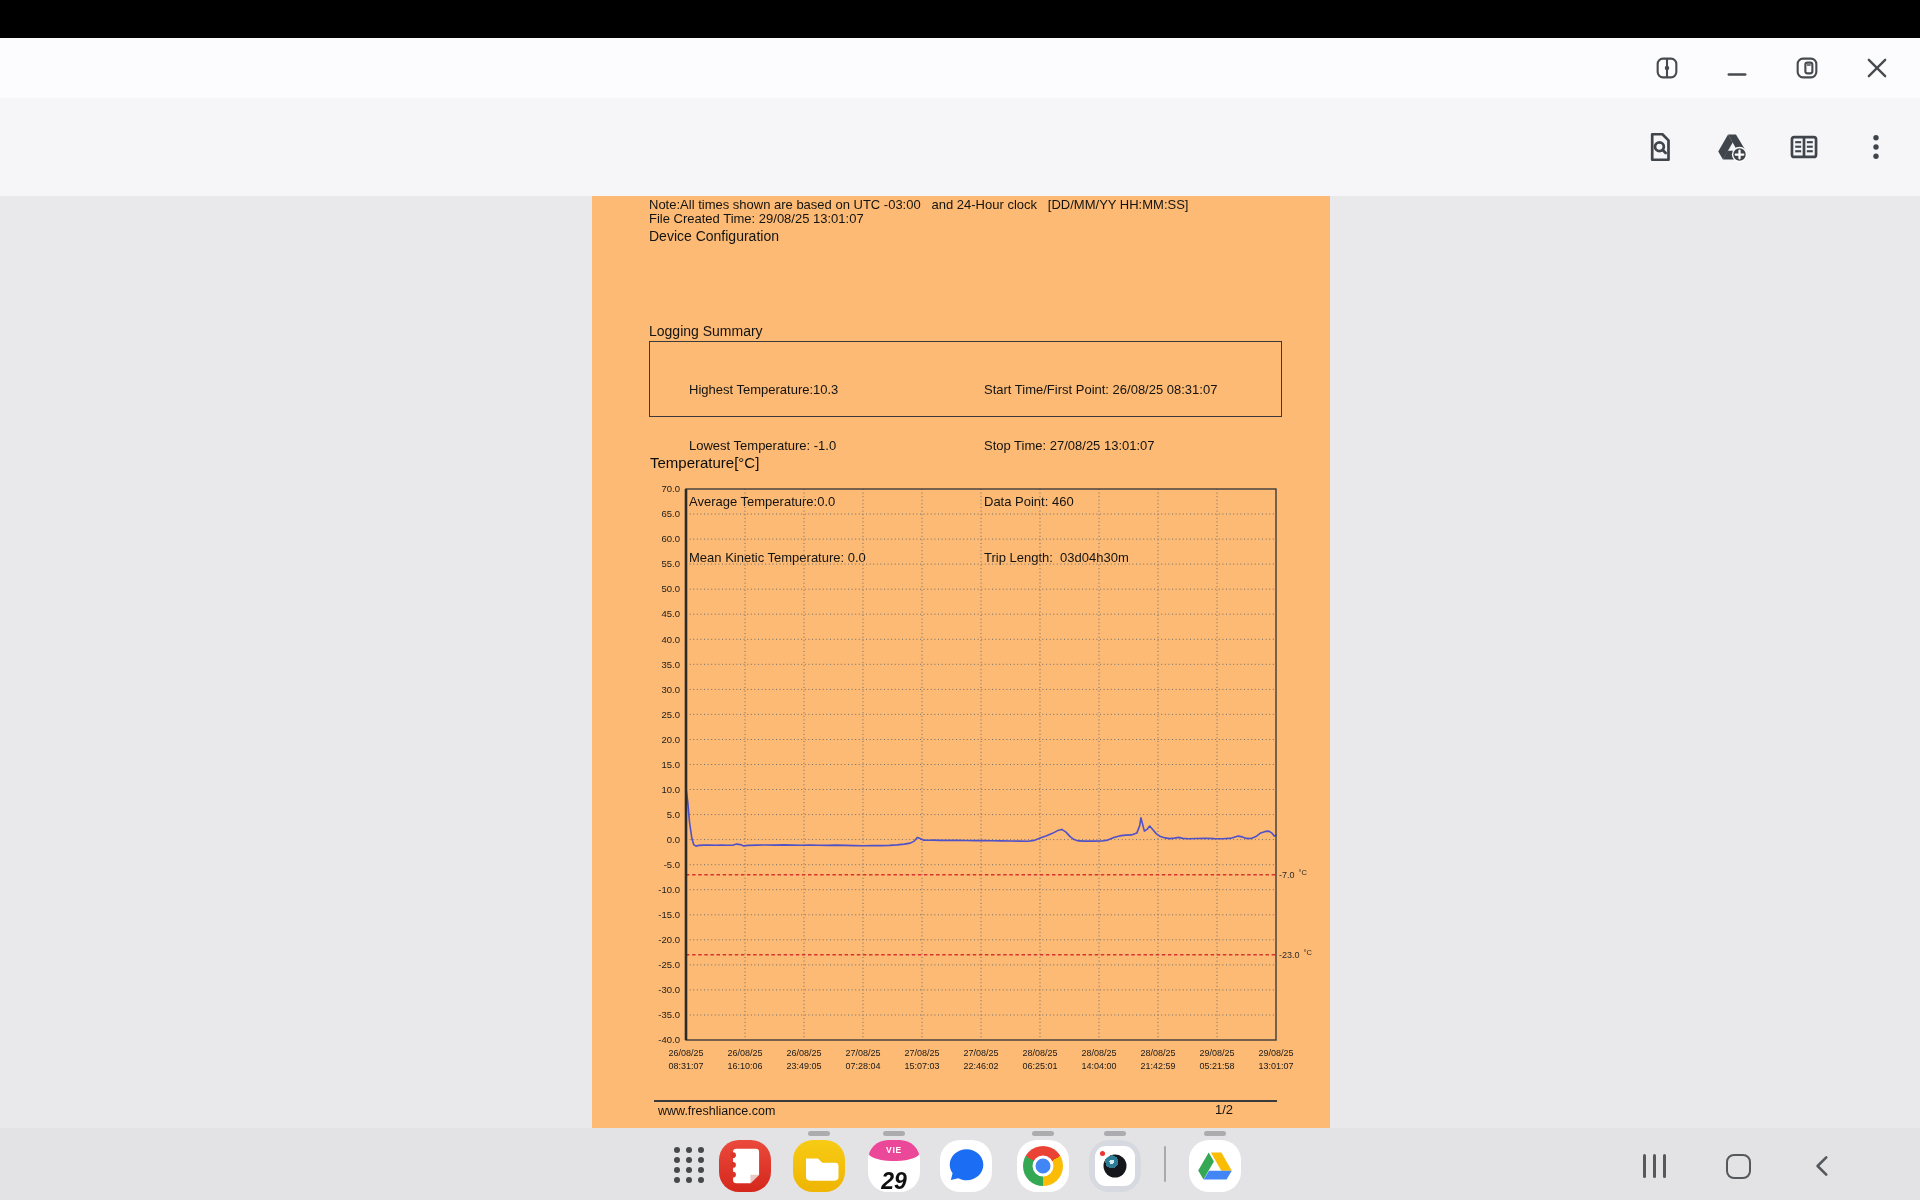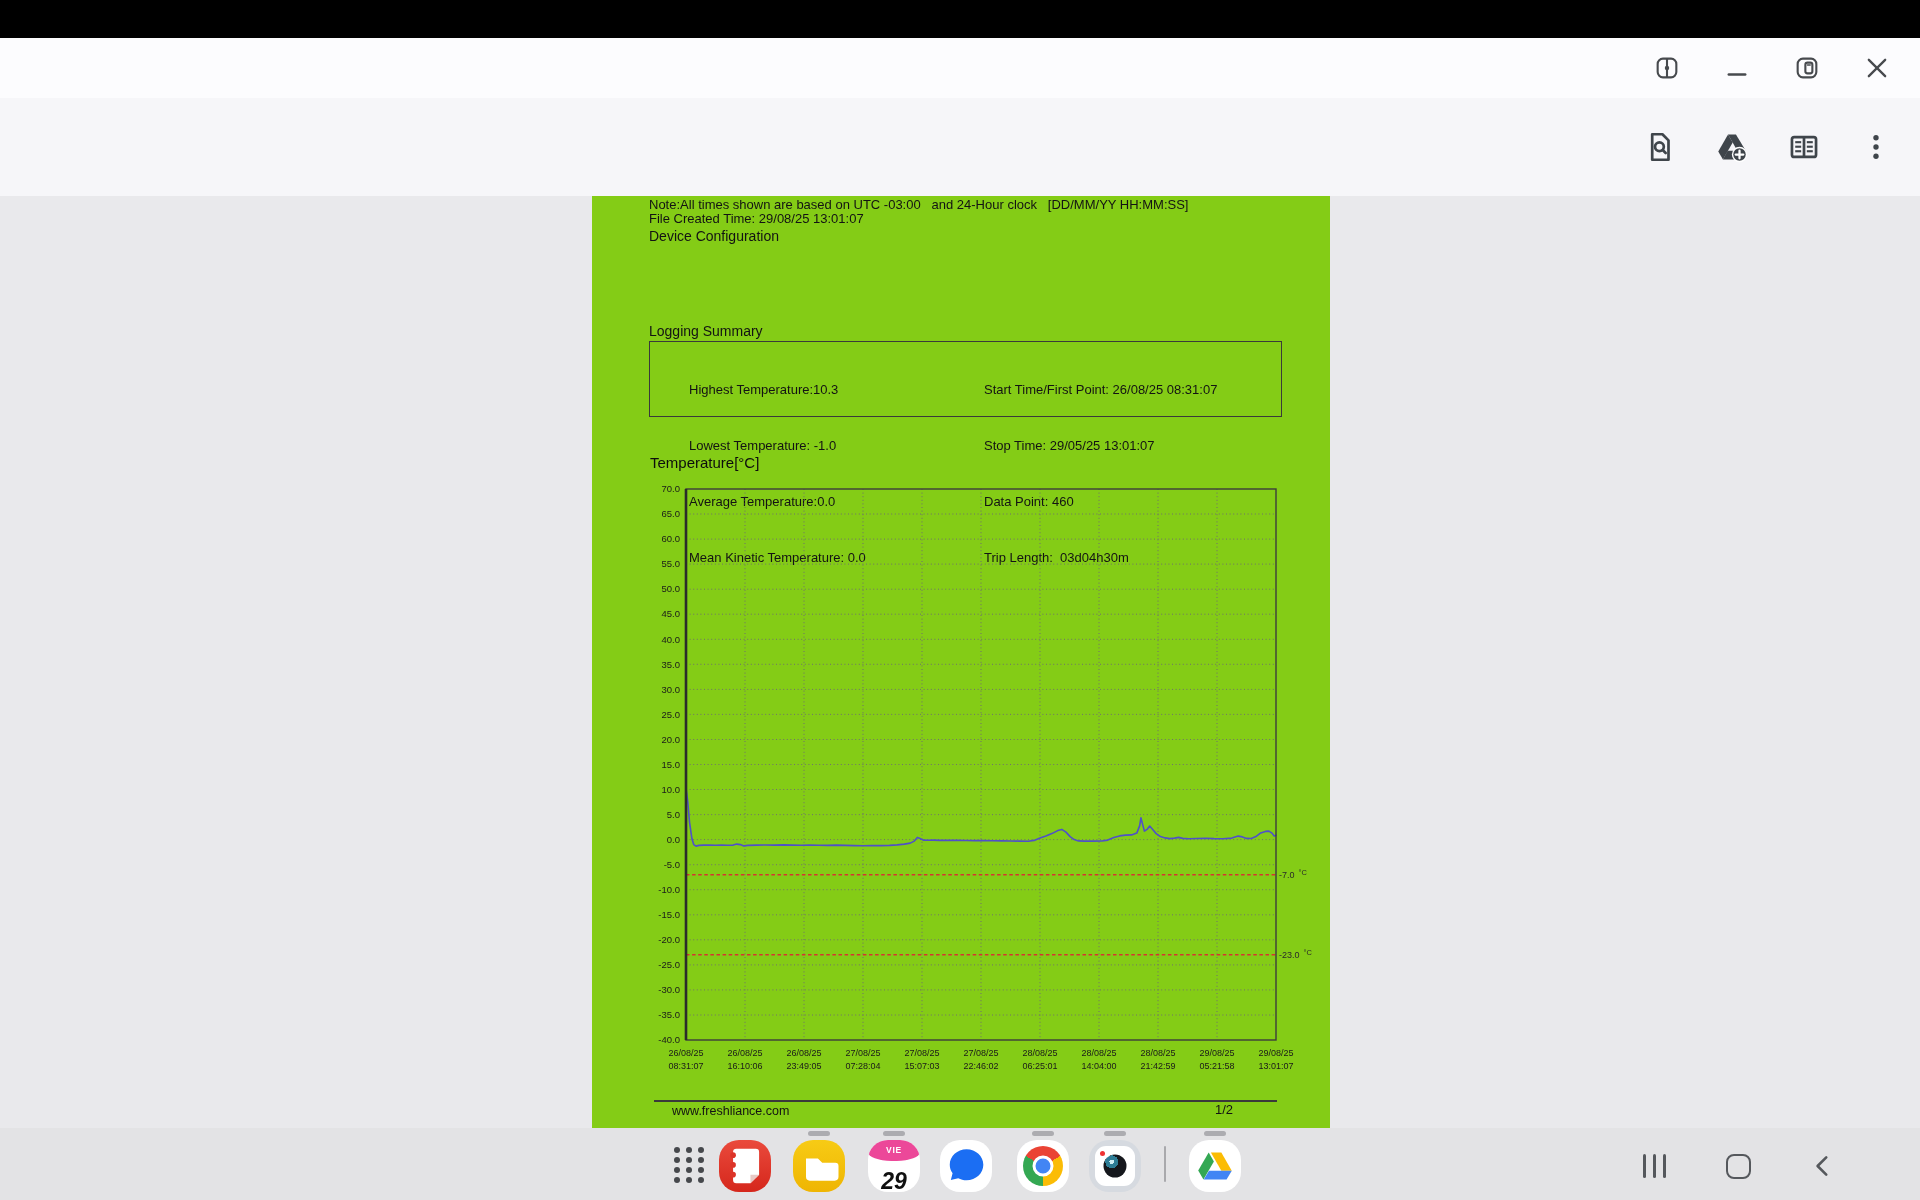--- a/index.html
+++ b/index.html
@@ -15,37 +15,37 @@
   .win-btn svg { stroke:#474A4E; fill:none; stroke-width:1.8; stroke-linecap:round; stroke-linejoin:round; }
 
   .toolbar { position:absolute; left:0; top:98px; width:1920px; height:98px; background:#F6F6F9; }
   .back-btn { position:absolute; left:40px; top:134px; width:32px; height:32px; }
   .doc-title { position:absolute; left:104px; top:133px; font-size:26px; color:#1C1C1F; letter-spacing:0.2px; }
   .tb-actions { position:absolute; right:26px; top:0; height:98px; display:flex; align-items:center; gap:36px; }
   .tb-btn { width:36px; height:36px; display:flex; align-items:center; justify-content:center; cursor:pointer; }
 
   
   .content { position:absolute; left:0; top:196px; width:1920px; height:932px; background:#E9E9EC; }
-  .page { position:absolute; left:592px; top:0; width:738px; height:932px; background:#84cc16; color:#111; }
+  .page { position:absolute; left:592px; top:0; width:738px; height:932px; background:#fdba74; color:#111; }
   .pre { white-space:pre; }
   .pdf-text { position:absolute; font-size:13px; color:#131313; }
   .pdf-box { position:absolute; border:1.5px solid #3A3A3A; font-size:13px; color:#131313; padding:2px 4px; line-height:17.5px; }
   .heading { font-size:14px; }
   .sum-col { position:absolute; top:2px; line-height:18.6px; white-space:pre; }
 
   .chart-title { position:absolute; left:58px; top:258px; font-size:15px; color:#0d0d0d; }
   #chart-svg { position:absolute; left:0; top:283px; }
   #chart-svg .grid   { stroke:#6f6f6f; stroke-width:1; stroke-dasharray:1 2.6; }
   #chart-svg .thresh { stroke:#D63430; stroke-width:1.5; stroke-dasharray:3.5 2.6; }
   #chart-svg .ylab { font-size:9.5px; fill:#1a1a1a; font-family:"Liberation Sans",sans-serif; }
   #chart-svg .xlab { font-size:9px;  fill:#1a1a1a; font-family:"Liberation Sans",sans-serif; }
   #chart-svg .tlab { font-size:9px;  fill:#2a2a2a; font-family:"Liberation Sans",sans-serif; }
 
   .footer-rule { position:absolute; left:62px; top:904px; width:623px; height:0; border-top:2px solid #3a3a3a; }
-  .footer-url  { position:absolute; left:80px; top:908px; font-size:12.5px; color:#131313; }
+  .footer-url  { position:absolute; left:66px; top:908px; font-size:12.5px; color:#131313; }
   .footer-page { position:absolute; left:623px; top:906px; font-size:13px; color:#131313; }
 
   
   .fab { position:absolute; left:1813px; top:1000px; width:75px; height:75px; border-radius:24px;
          background:#E8E1F8; box-shadow:0 5px 12px rgba(80,60,140,0.25); display:flex;
          align-items:center; justify-content:center; cursor:pointer; }
 
   
   .dock { position:absolute; left:0; top:1128px; width:1920px; height:72px; background:#E3E3E5; }
   .app { position:absolute; top:1140px; width:52px; height:52px; border-radius:20px; overflow:hidden; cursor:pointer; }
@@ -177,21 +177,21 @@
     <div class="pdf-text heading" style="left:57px; top:127px;text-align:center;">Logging Summary</div>
     <div class="pdf-box" style="left:57px; top:145px; width:633px; height:76px; padding:0;">
       <div class="sum-col" style="left:4px;margin-left:35px;">
         <div>Highest Temperature:10.3</div>
         <div>Lowest Temperature: -1.0</div>
         <div>Average Temperature:0.0</div>
         <div>Mean Kinetic Temperature: 0.0</div>
       </div>
       <div class="sum-col" style="left:334px;">
         <div>Start Time/First Point: 26/08/25 08:31:07</div>
-        <div>Stop Time: 29/05/25 13:01:07</div>
+        <div>Stop Time: 27/08/25 13:01:07</div>
         <div>Data Point: 460</div>
         <div>Trip Length:  03d04h30m</div>
       </div>
     </div>
 
     <div class="chart-title">Temperature[°C]</div>
     <svg id="chart-svg" width="738" height="600">
         <text class="ylab" text-anchor="end" x="88" y="13.2">70.0</text>
         <line class="grid" x1="94" y1="35.0" x2="684" y2="35.0"></line>
         <text class="ylab" text-anchor="end" x="88" y="38.2">65.0</text>

